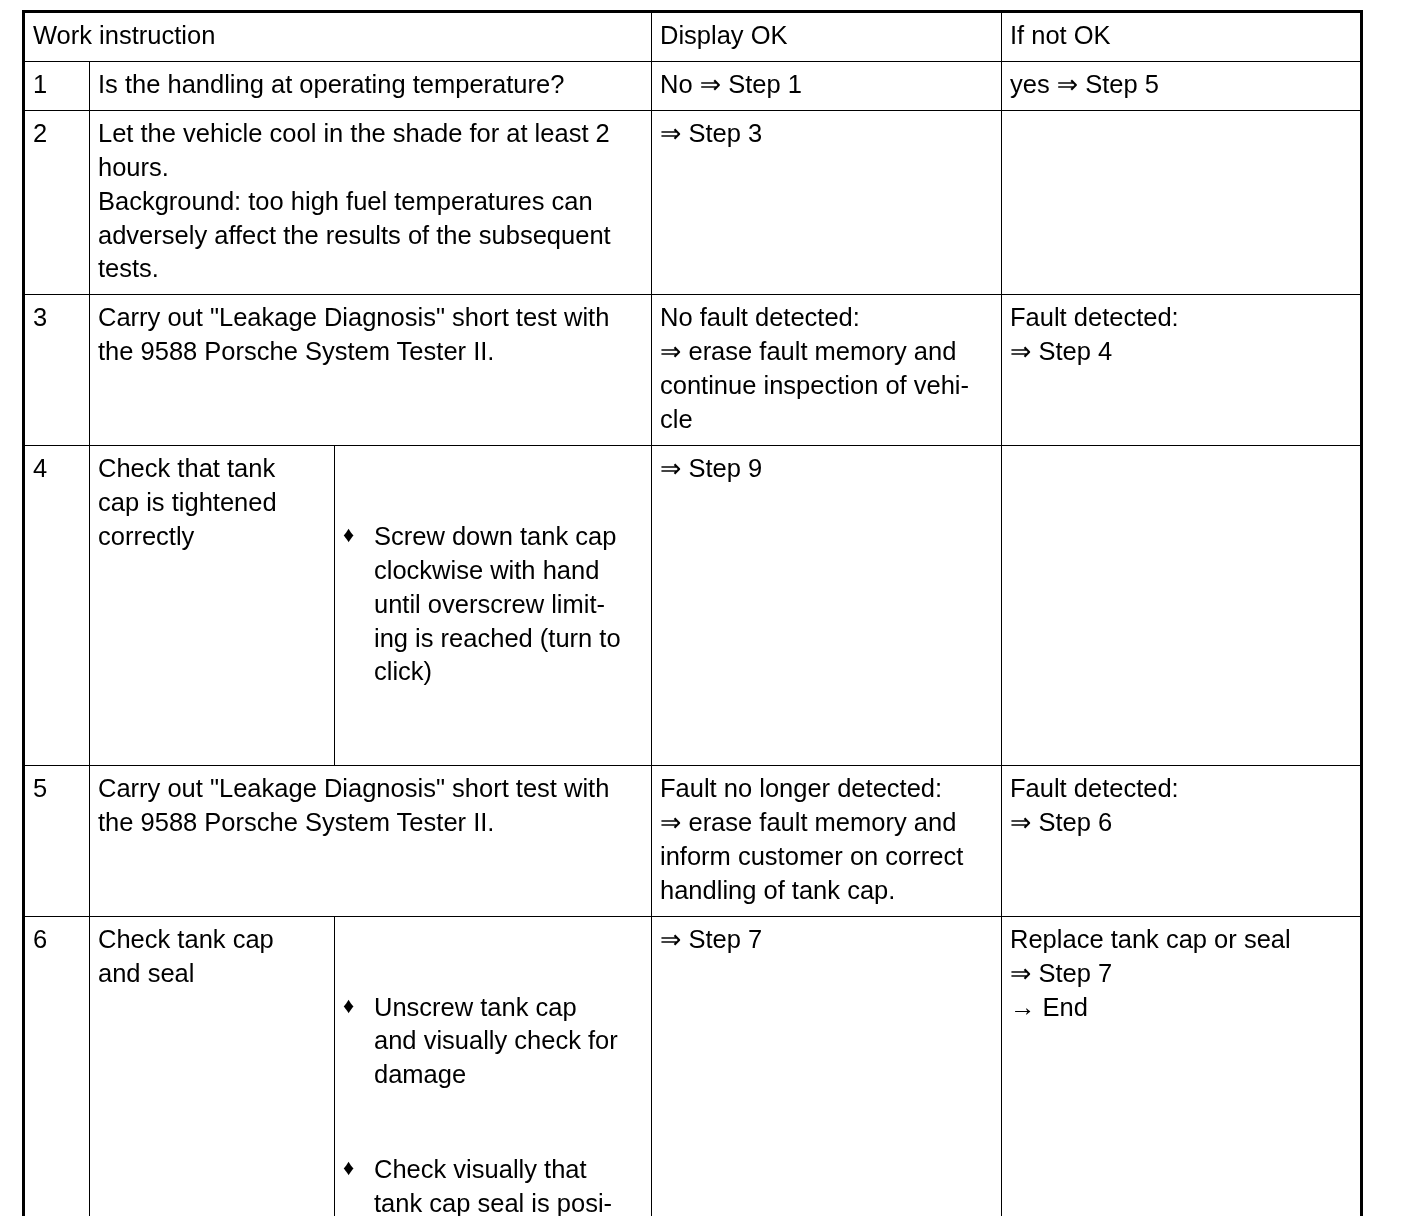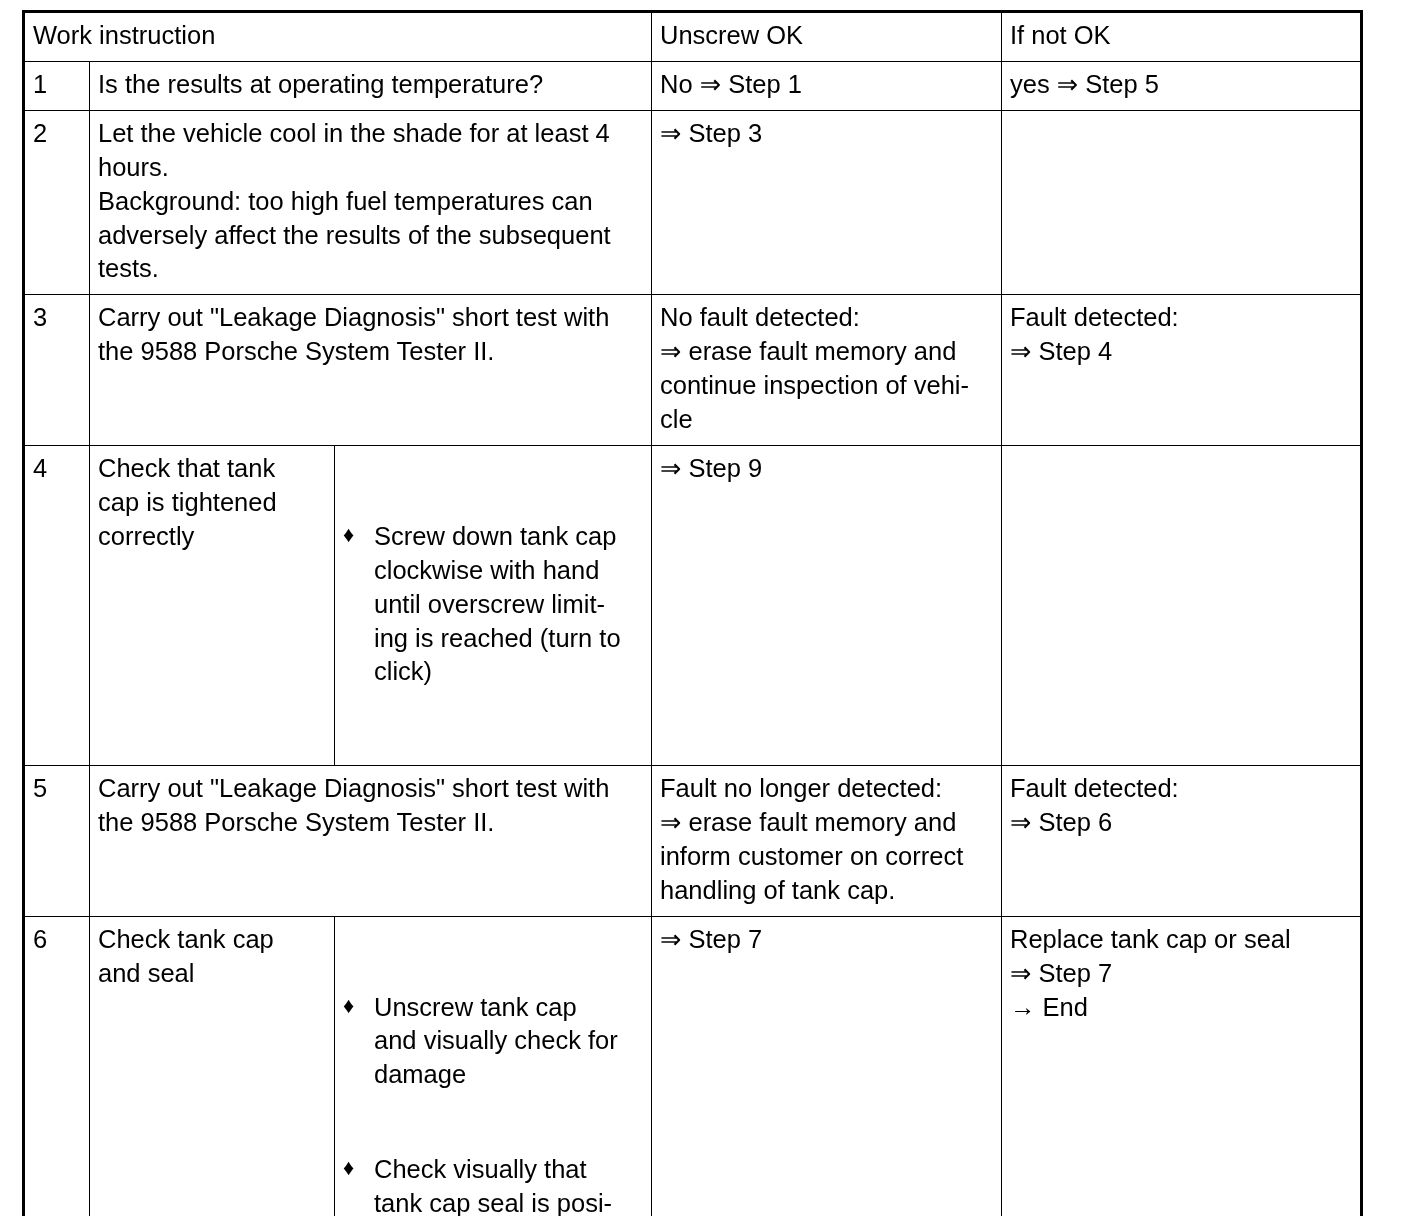--- a/index.html
+++ b/index.html
@@ -111,37 +111,37 @@
       <col class="c-num">
       <col class="c-main" style="width: 245px;">
       <col class="c-sub" style="width: 317px;">
       <col class="c-ok">
       <col class="c-notok">
     </colgroup>
 
     <thead>
       <tr>
         <th colspan="3">Work instruction</th>
-        <th>Unscrew OK</th>
+        <th>Display OK</th>
         <th>If not OK</th>
       </tr>
     </thead>
 
     <tbody>
 
       <tr>
         <td class="num">1</td>
-        <td class="instr-full" colspan="2">Is the results at operating temperature?</td>
+        <td class="instr-full" colspan="2">Is the handling at operating temperature?</td>
         <td>No ⇒ Step 1</td>
         <td>yes ⇒ Step 5</td>
       </tr>
 
       <tr>
         <td class="num">2</td>
-        <td class="instr-full" colspan="2">Let the vehicle cool in the shade for at least 4
+        <td class="instr-full" colspan="2">Let the vehicle cool in the shade for at least 2
 hours.
 Background: too high fuel temperatures can
 adversely affect the results of the subsequent
 tests.</td>
         <td> ⇒ Step 3</td>
         <td></td>
       </tr>
 
       <tr>
         <td class="num">3</td>

